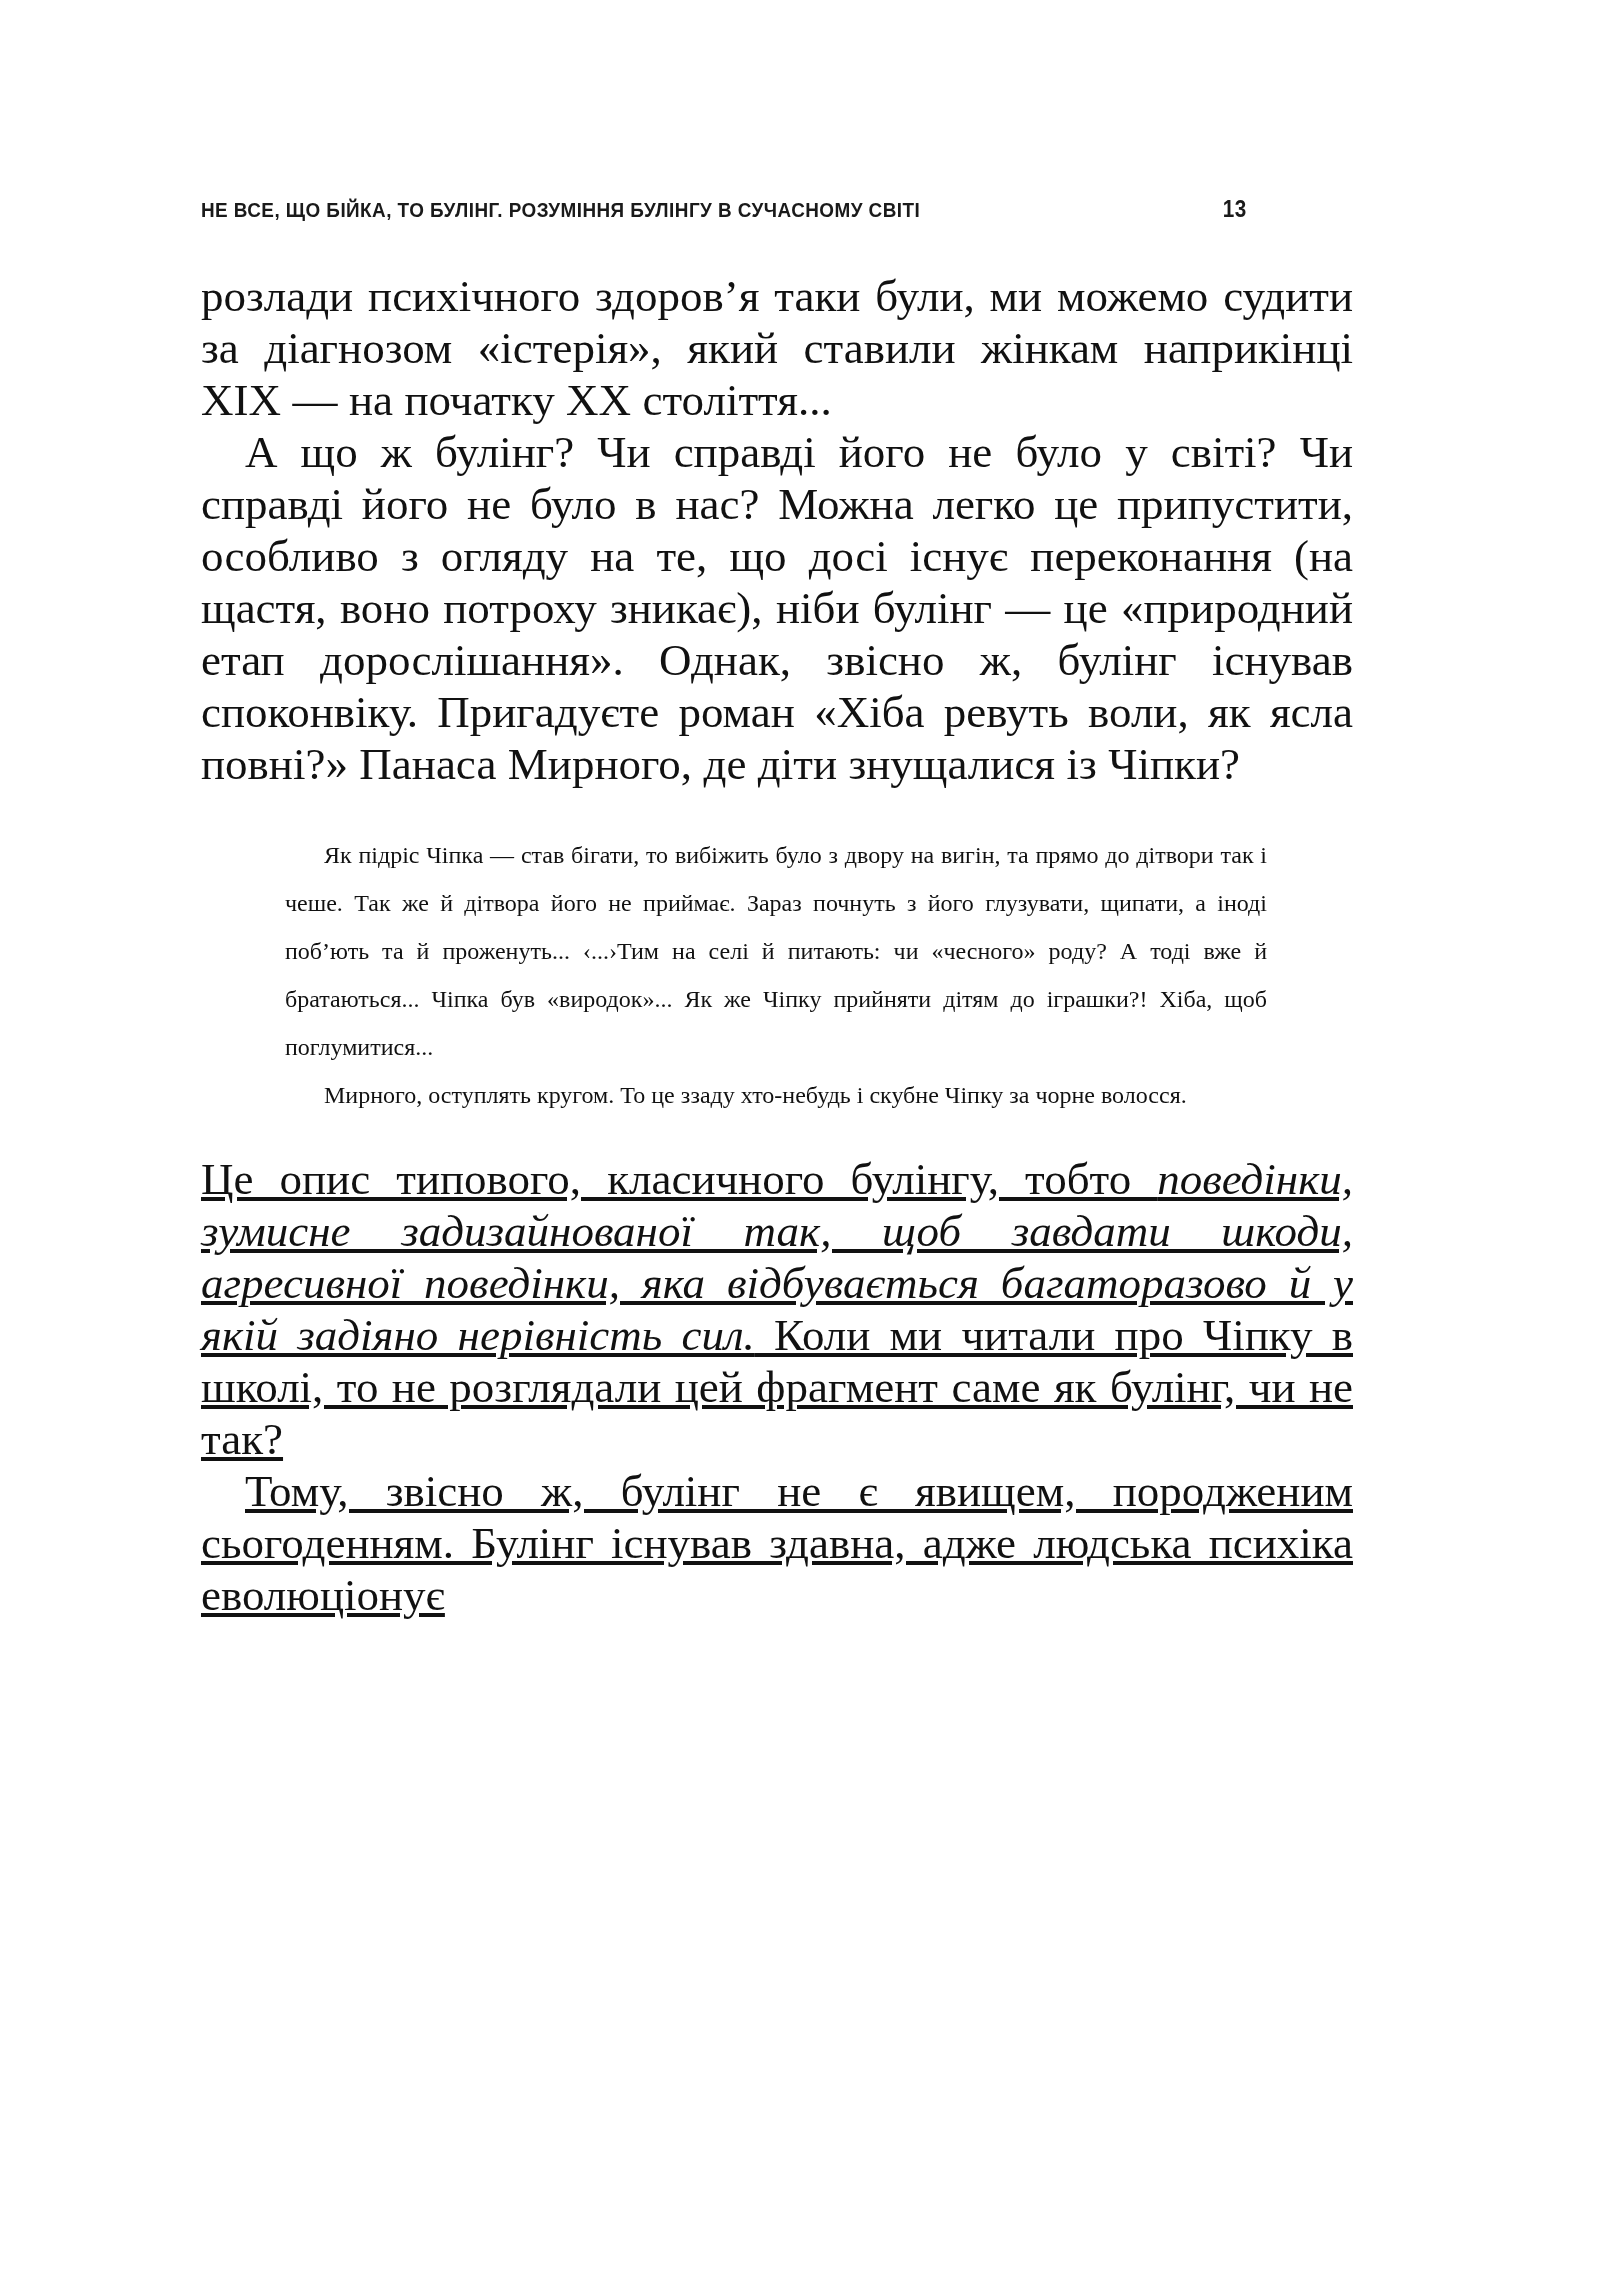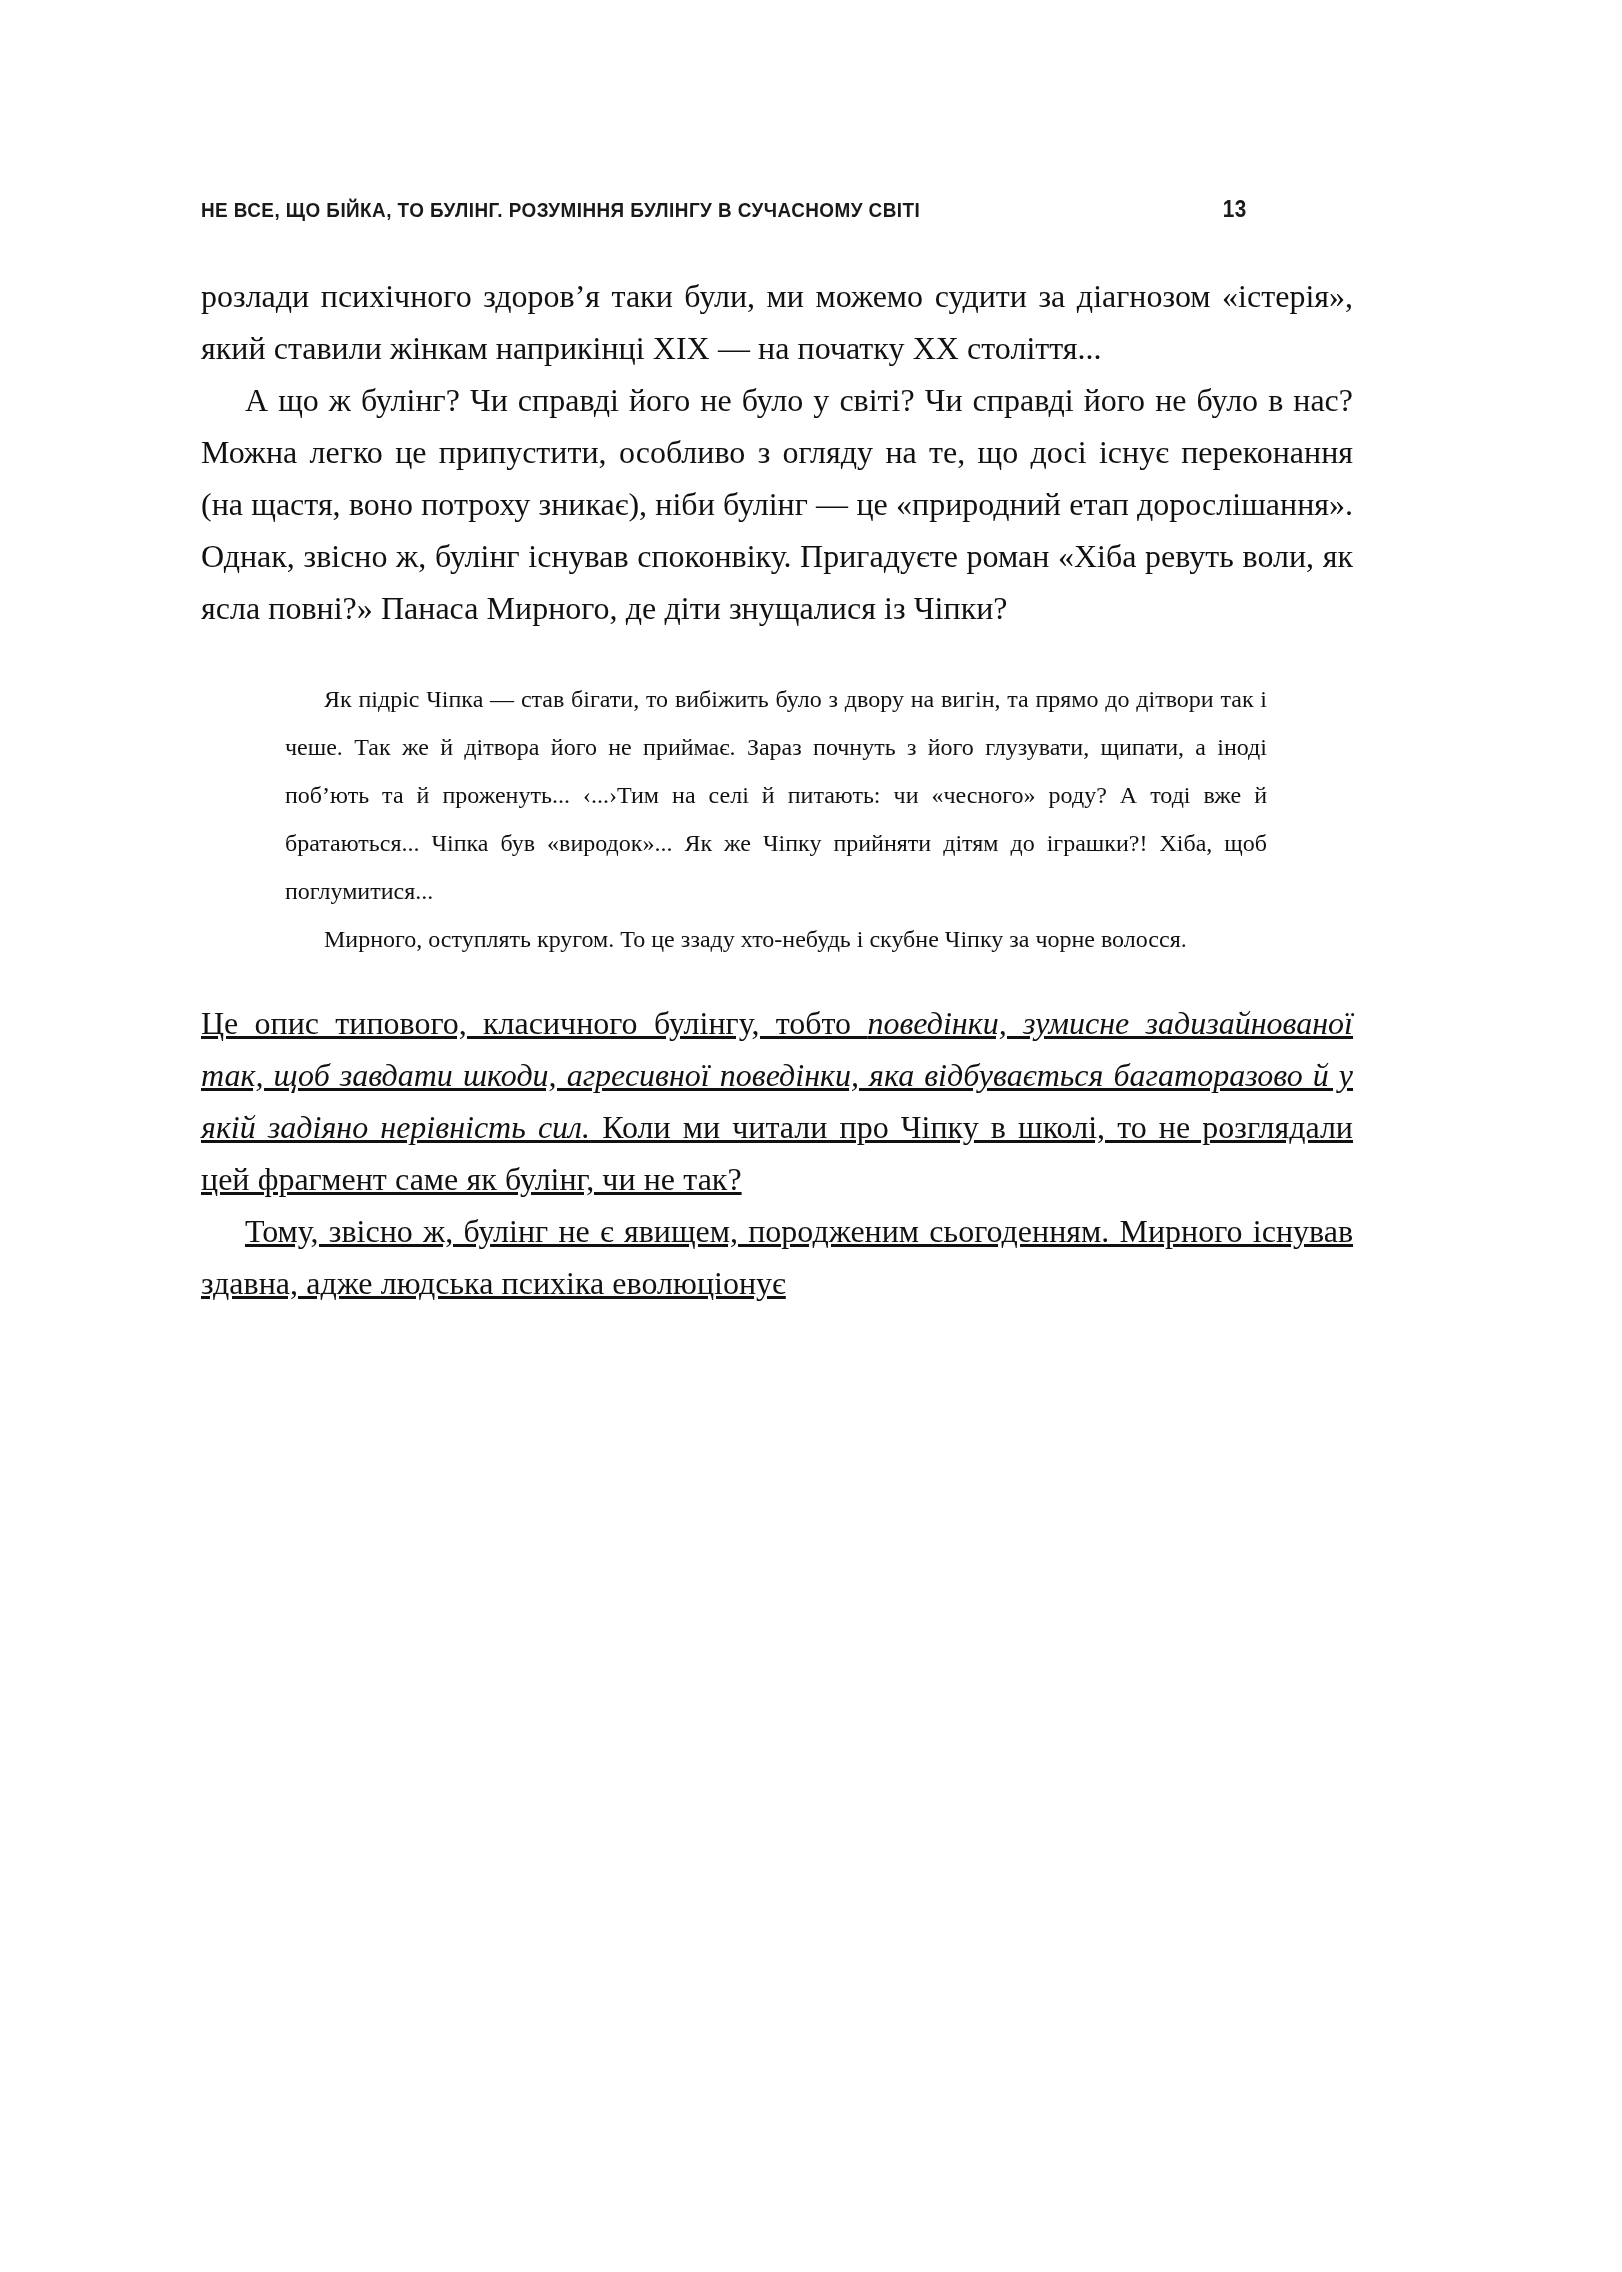--- a/index.html
+++ b/index.html
@@ -52,21 +52,21 @@
   
   .body-block {
     position: absolute;
     left: 201px;
     top: 270px;
     width: 1152px;
   }
 
   p.para {
     margin: 0;
-    font-size: 32px;
+    font-size: 45px;
     line-height: 52px;
     text-align: justify;
     text-justify: inter-word;
     hyphens: manual;
     word-spacing: 0.2px;
   }
 
   p.para.indent {
     text-indent: 44px;
   }
@@ -119,18 +119,18 @@
     <p class="para indent">А що ж булінг? Чи справді його не було у світі? Чи справді його не було в нас? Можна легко це припустити, особливо з огляду на те, що досі існує переконання (на щастя, воно потроху зникає), ніби булінг — це «природний етап дорослішання». Однак, звісно ж, булінг існував споконвіку. Пригадуєте роман «Хіба ревуть воли, як ясла повні?» Панаса Мирного, де діти знущалися із Чіпки?</p>
 
     <blockquote class="quote-block">
       <p class="q-indent">Як підріс Чіпка — став бігати, то вибіжить було з двору на вигін, та прямо до дітвори так і чеше. Так же й дітвора його не приймає. Зараз почнуть з його глузувати, щипати, а іноді поб’ють та й проженуть... ‹...›Тим на селі й питають: чи «чесного» роду? А тоді вже й братаються... Чіпка був «виродок»... Як же Чіпку прийняти дітям до іграшки?! Хіба, щоб поглумитися...</p>
       <p class="q-indent">Мирного, оступлять кругом. То це ззаду хто-небудь і скубне Чіпку за чорне волосся.</p>
     </blockquote>
 
     <div class="after-quote">
       <p class="para"><span>Це опис типового, класичного булінгу, тобто </span><em class="def">поведінки, зумисне задизайнованої так, щоб завдати шкоди, агресивної поведінки, яка відбувається багаторазово й у якій задіяно нерівність сил.</em><span> Коли ми читали про Чіпку в школі, то не розглядали цей фрагмент саме як булінг, чи не так?</span></p>
 
-      <p class="para indent">Тому, звісно ж, булінг не є явищем, породженим сьогоденням. Мирного існував здавна, адже людська психіка еволюціонує</p>
+      <p class="para indent">Тому, звісно ж, булінг не є явищем, породженим сьогоденням. Булінг існував здавна, адже людська психіка еволюціонує</p>
     </div>
 
   </div>
 </div>
 
 
 </body></html>

